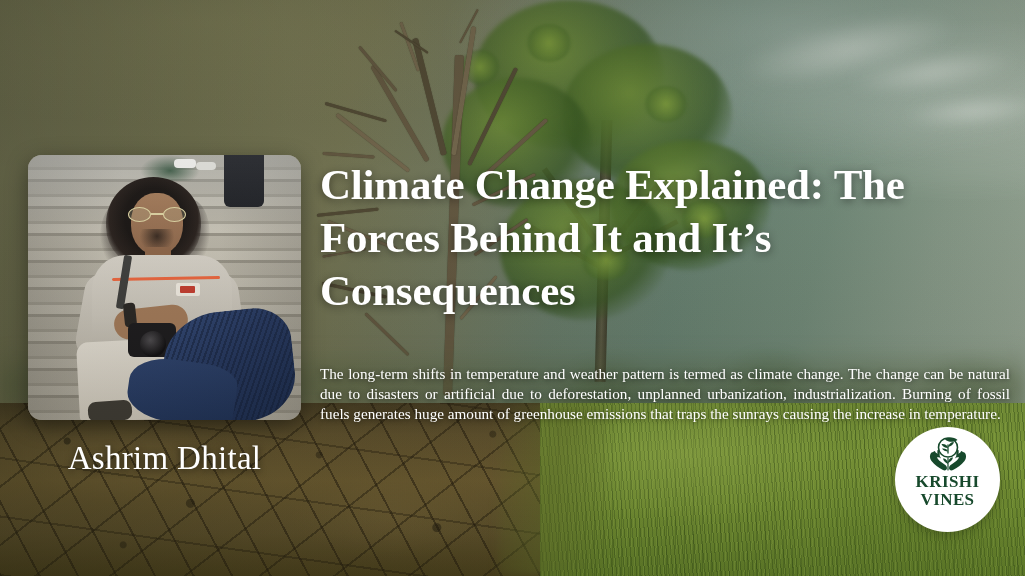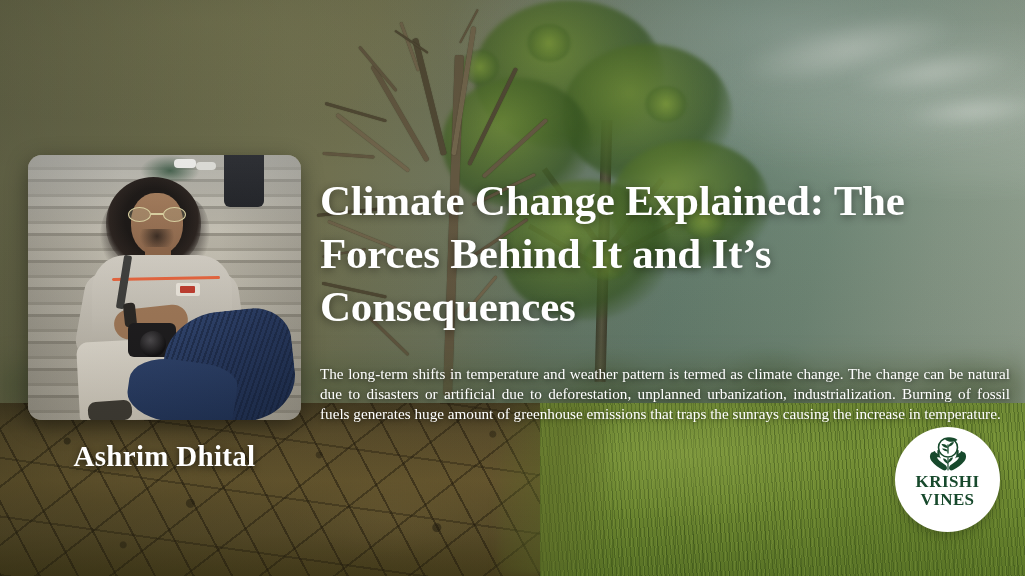--- a/index.html
+++ b/index.html
@@ -289,31 +289,30 @@
     background:#3d3a33; border-radius:8px; transform:rotate(-4deg);
   }
   .photo-tone{
     position:absolute; inset:0;
     background:linear-gradient(180deg, rgba(255,255,255,.05), rgba(30,26,18,.10));
   }
 
   .author-name{
     position:absolute; left:28px; top:440px; width:273px;
     text-align:center;
-    font-size:29px; font-weight:bold; color:#ffffff;
+    font-size:33px; font-weight:normal; color:#ffffff;
     letter-spacing:.3px;
     text-shadow:0 2px 7px rgba(0,0,0,.62);
   }
 
   .headline{
     position:absolute; left:320px; top:158px; width:700px;
     font-size:43px; line-height:53px; font-weight:bold;
     color:#ffffff; letter-spacing:-.2px;
     text-shadow:0 2px 9px rgba(0,0,0,.45);
-    margin-top:16px;
   }
 
   .body-copy{
     position:absolute; left:320px; top:333px; width:690px;
     font-size:15.2px; line-height:20px; color:#ffffff;
     text-align:justify; text-justify:inter-word;
     text-shadow:0 1px 5px rgba(0,0,0,.62);
     margin-top:31px;
   }
 

